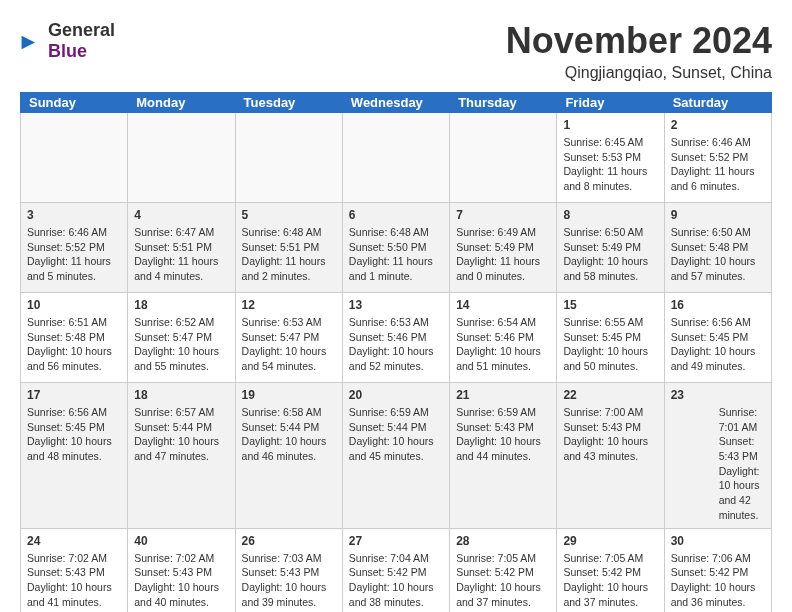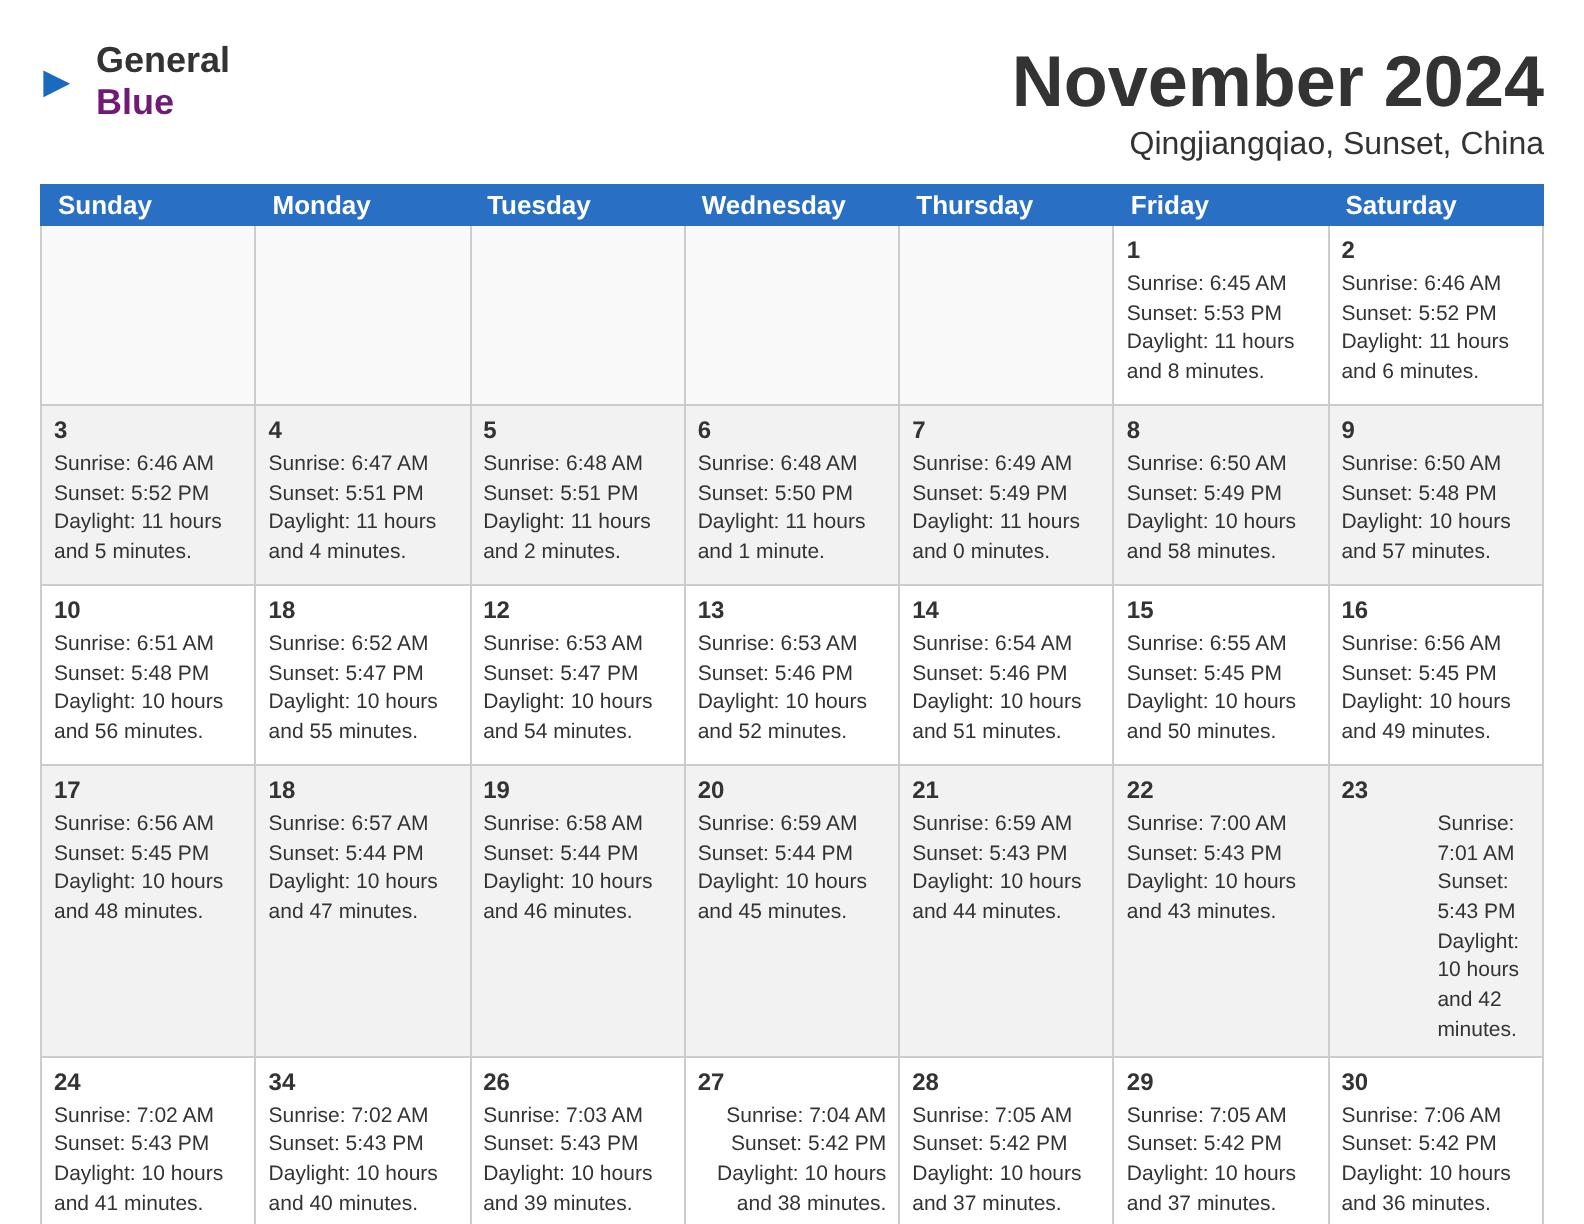--- a/index.html
+++ b/index.html
@@ -276,34 +276,34 @@
         </td>
       </tr>
       <tr>
         <td>
           <span class="day-number">24</span>
           <div class="day-info" style="white-space: pre-line;">Sunrise: 7:02 AM
 Sunset: 5:43 PM
 Daylight: 10 hours and 41 minutes.</div>
         </td>
         <td>
-          <span class="day-number">34</span>
+          <span class="day-number">40</span>
           <div class="day-info" style="white-space: pre-line;">Sunrise: 7:02 AM
 Sunset: 5:43 PM
 Daylight: 10 hours and 40 minutes.</div>
         </td>
         <td>
           <span class="day-number">26</span>
           <div class="day-info" style="white-space: pre-line;">Sunrise: 7:03 AM
 Sunset: 5:43 PM
 Daylight: 10 hours and 39 minutes.</div>
         </td>
         <td>
           <span class="day-number">27</span>
-          <div class="day-info" style="white-space: pre-line; text-align: right;">Sunrise: 7:04 AM
+          <div class="day-info" style="white-space: pre-line;">Sunrise: 7:04 AM
 Sunset: 5:42 PM
 Daylight: 10 hours and 38 minutes.</div>
         </td>
         <td>
           <span class="day-number">28</span>
           <div class="day-info" style="white-space: pre-line;">Sunrise: 7:05 AM
 Sunset: 5:42 PM
 Daylight: 10 hours and 37 minutes.</div>
         </td>
         <td>

